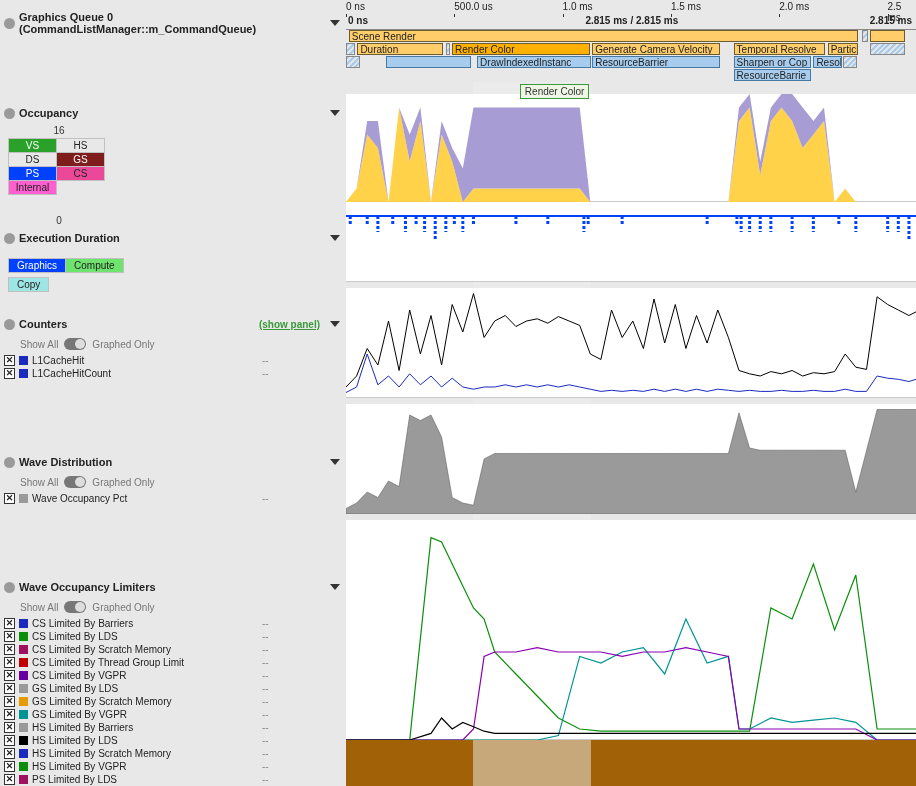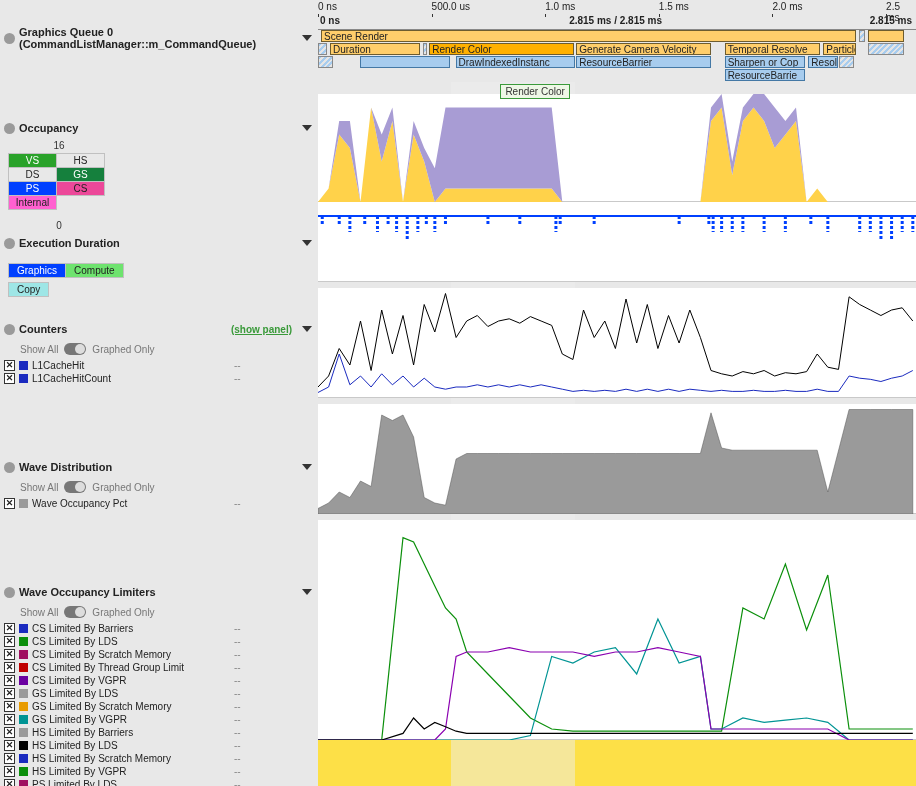--- a/index.html
+++ b/index.html
@@ -8,29 +8,29 @@
     font-size: 11px;
     background: #e8e8e8;
     color: #222;
     width: 916px;
     height: 786px;
     overflow: hidden;
     position: relative;
   }
   .root { display: flex; width: 100%; height: 100%; }
   .panel {
-    width: 318px;
+    width: 346px;
     flex-shrink: 0;
     background: #e8e8e8;
-    padding: 20px 2px;
+    padding: 5px 2px;
     overflow-y: auto;
   }
   .chart-area {
     flex: 1;
-    background: #fde047;
+    background: #a16207;
     position: relative;
     overflow: hidden;
   }
   .section-header {
     display: flex;
     align-items: center;
     font-weight: bold;
     padding: 6px 4px 6px 2px;
     gap: 4px;
     cursor: pointer;
@@ -97,21 +97,21 @@
     font-weight: bold;
   }
   .swatch { width: 9px; height: 9px; }
   .item-row .label { flex: 1; }
   .item-row .value { color: #888; width: 80px; text-align: left; }
 
   
   .shader-table {
     display: inline-block;
     border-collapse: collapse;
-    margin: 2px 0 8px 6px;
+    margin: 2px 0 18px 6px;
   }
   .shader-table td {
     border: 1px solid #c0c0c0;
     width: 48px;
     text-align: center;
     font-size: 10px;
     padding: 1px 0;
   }
   .occ-labels {
     font-size: 10px;
@@ -239,21 +239,21 @@
     </div>
     <div class="occ-labels" style="width:120px;">16</div>
     <table class="shader-table">
       <tbody>
           <tr>
         <td style="background:#2aa22a;color:#fff">VS</td>
         <td>HS</td>
       </tr>
       <tr>
         <td>DS</td>
-        <td style="background:#15803d;color:#fff">GS</td>
+        <td style="background:#7f1d1d;color:#fff">GS</td>
       </tr>
       <tr>
         <td style="background:#0040ff;color:#fff">PS</td>
         <td style="background:#ec4899">CS</td>
       </tr>
       <tr>
         <td style="background:#ff60d0">Internal</td>
         <td style="border:none;background:transparent"></td>
       </tr>
     </tbody></table>

